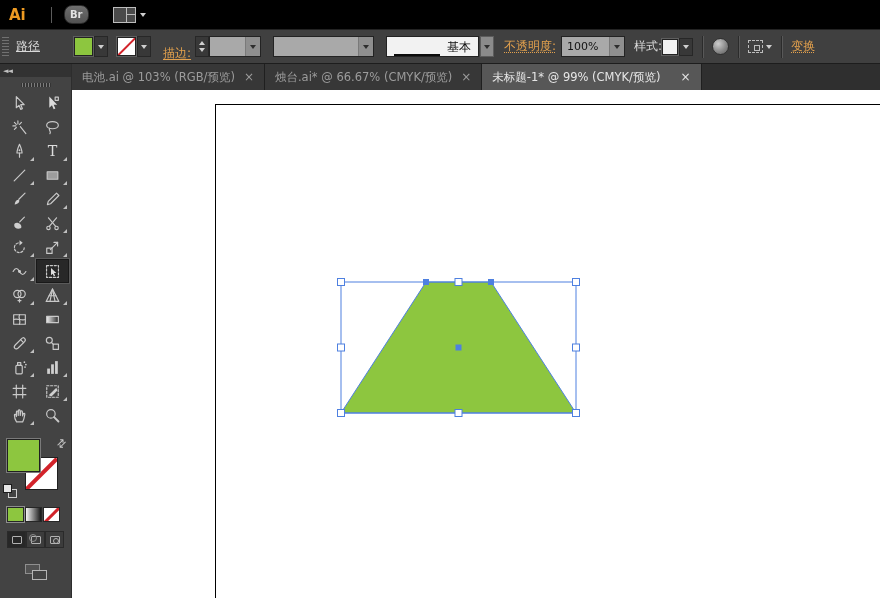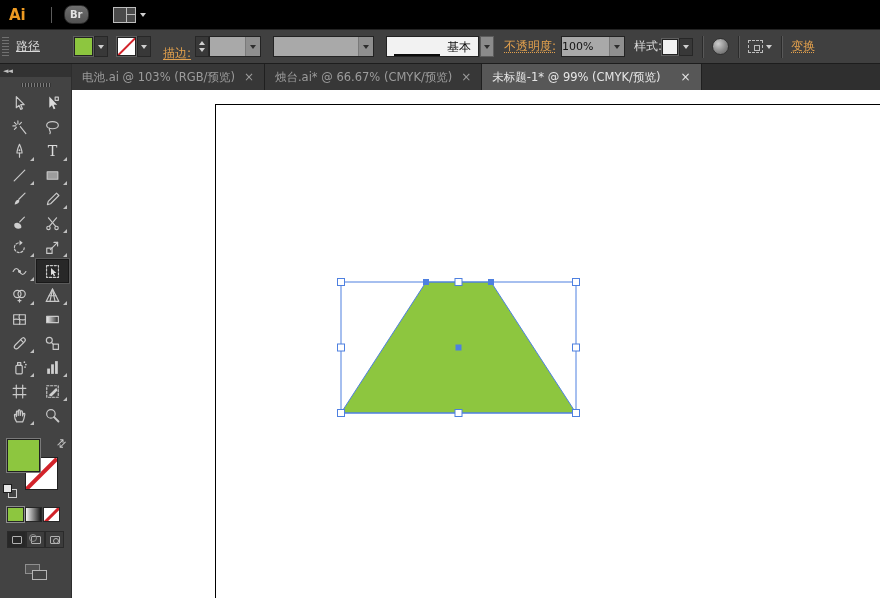--- a/index.html
+++ b/index.html
@@ -44,21 +44,21 @@
   .dd-btn { width:14px; height:21px; display:flex; align-items:center; justify-content:center;
     background:#383838; border:1px solid #272727; margin-left:1px; }
   .stepper { width:14px; height:21px; background:#383838; border:1px solid #272727;
     display:flex; flex-direction:column; align-items:center; justify-content:space-evenly; }
   .tri-up { width:0; height:0; border-left:3.5px solid transparent; border-right:3.5px solid transparent;
     border-bottom:4px solid #cfcfcf; }
   .tri-dn { width:0; height:0; border-left:3.5px solid transparent; border-right:3.5px solid transparent;
     border-top:4px solid #cfcfcf; }
   .select { height:21px; background:#a9a9a9; border:1px solid #232323;
     display:flex; align-items:center; justify-content:space-between; }
-  .sel-val { font-size:11px; color:#141414; }
+  .sel-val { font-size:11px; color:#141414; padding-left:5px; }
   .sel-caret { width:15px; height:100%; display:flex; align-items:center; justify-content:center;
     background:#8f8f8f; border-left:1px solid #7a7a7a; }
   .brush-box { width:93px; height:21px; background:#f2f2f2; border:1px solid #232323;
     display:flex; align-items:flex-end; gap:7px; padding:0 7px; }
   .brush-line { flex:1; height:2.5px; background:#0c0c0c; }
   .brush-label { font-size:12px; color:#0c0c0c; }
   .recolor { width:17px; height:17px; border-radius:50%; border:1px solid #303030;
     background:radial-gradient(circle at 35% 32%, #cecece, #8a8a8a 55%, #5a5a5a); }
   .align-btn { display:flex; align-items:center; gap:3px; }
   .align-icon { width:15px; height:13px; border:1px dashed #bdbdbd; position:relative; }

